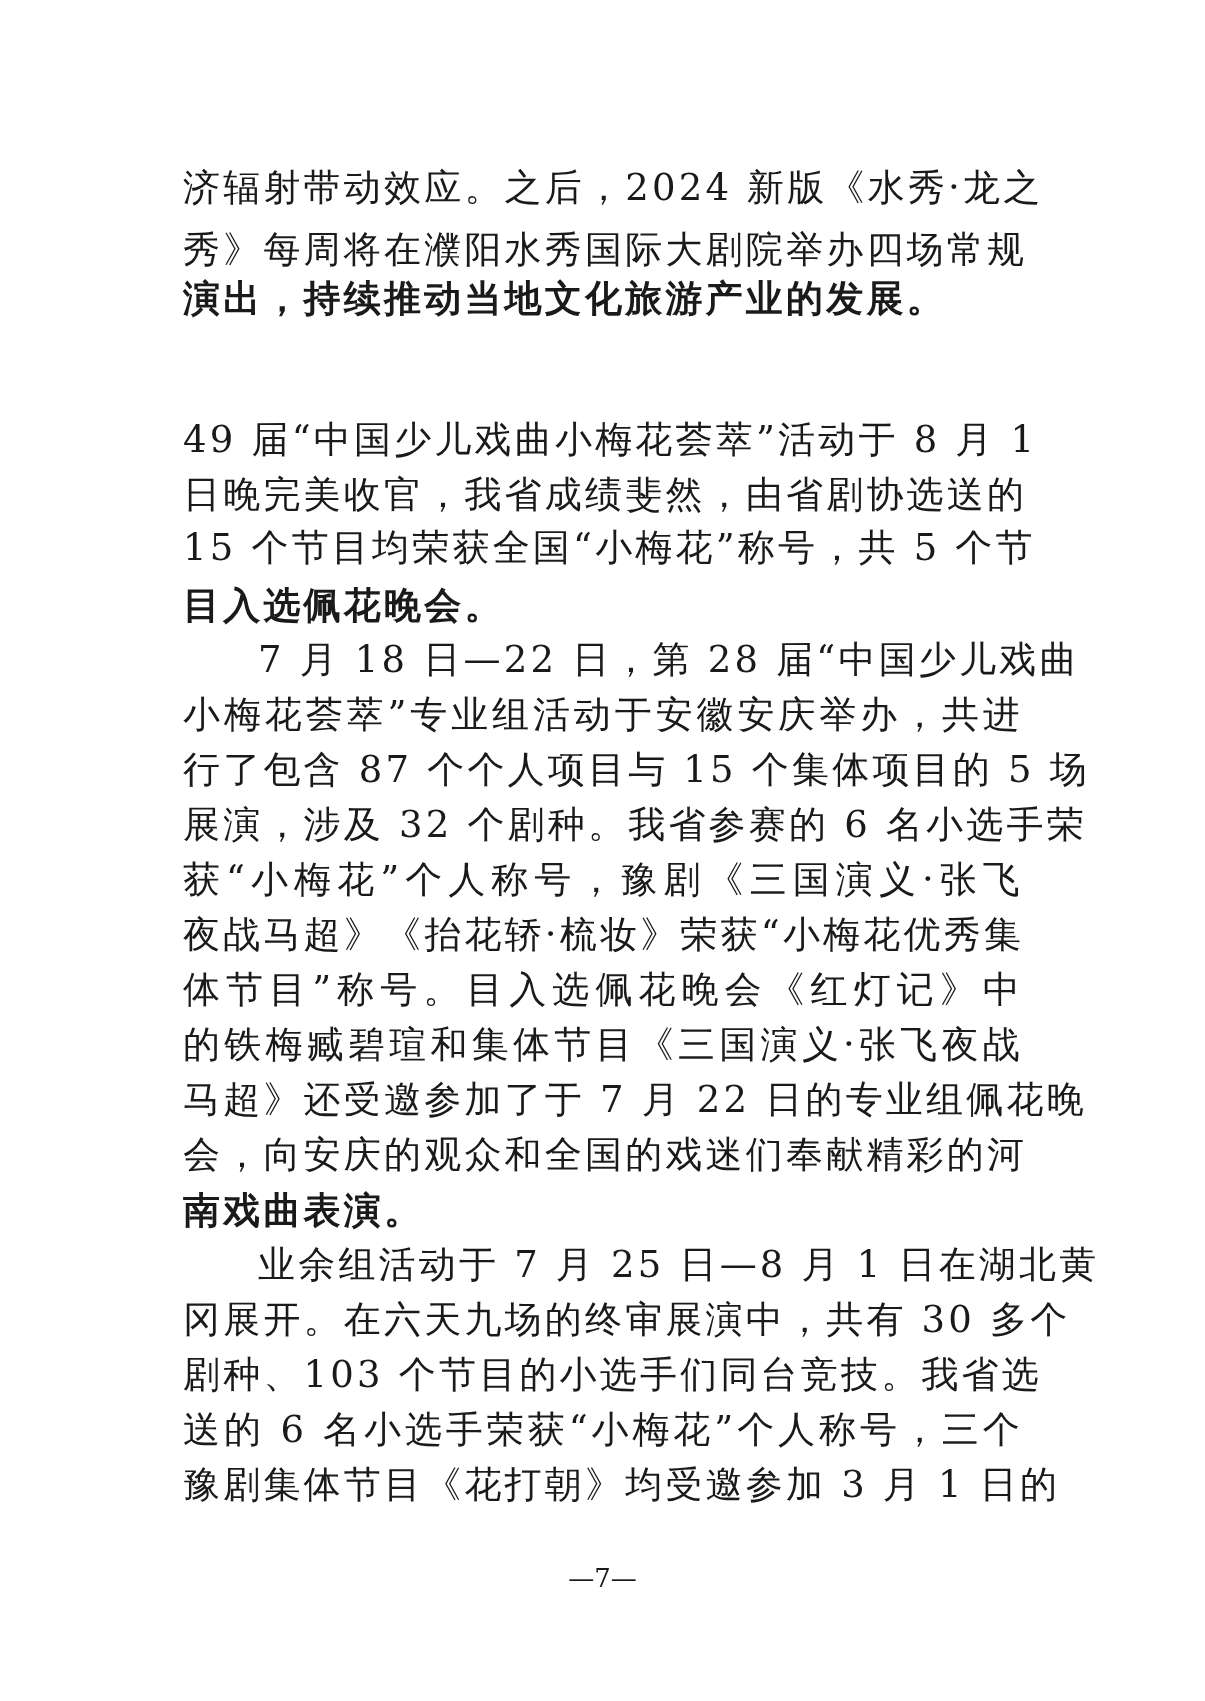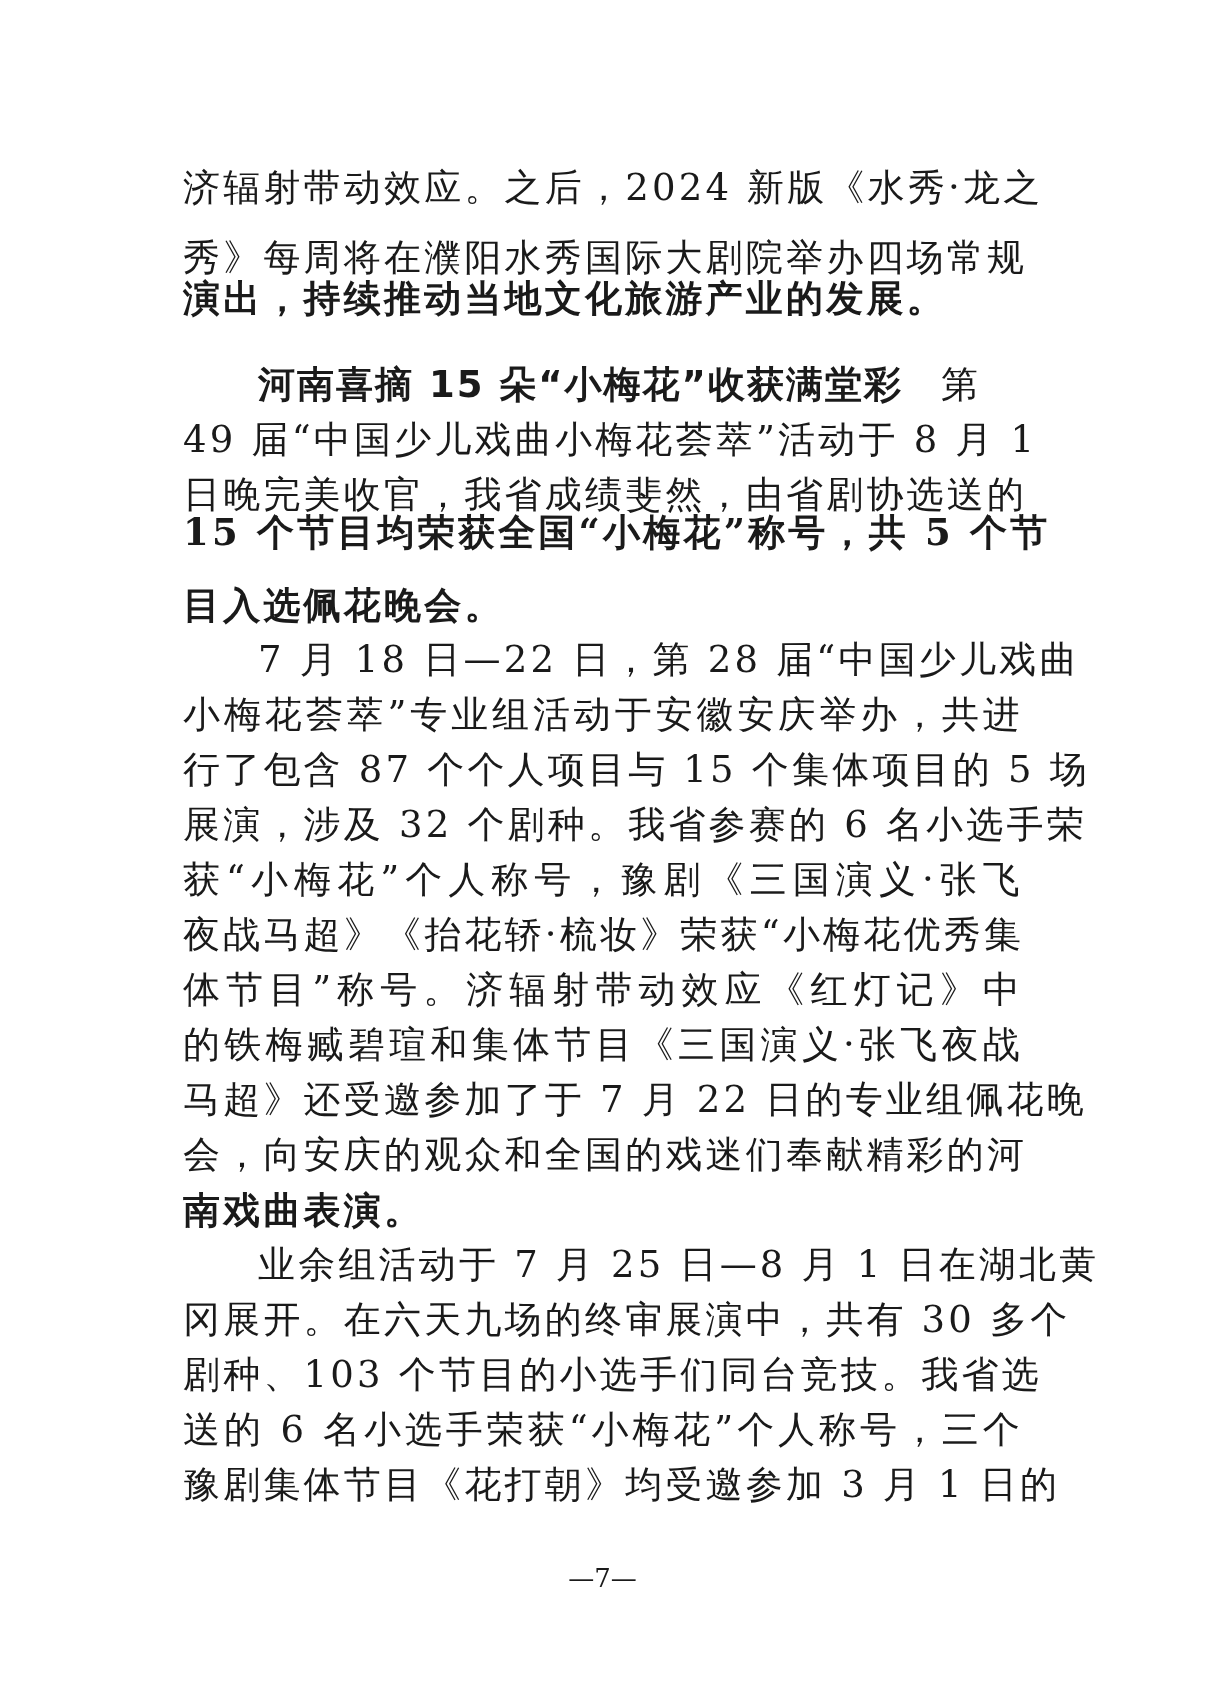--- a/index.html
+++ b/index.html
@@ -57,43 +57,40 @@
       color: #1a1a1a;
     }
   </style>
 </head>
 <body>
 
 <div class="page">
 
   <div>
     <div class="line" style="top:160px;">济辐射带动效应。之后，2024 新版《水秀·龙之</div>
-    <div class="line" style="top:232px;font-family:Liberation Mono, monospace;">秀》每周将在濮阳水秀国际大剧院举办四场常规</div>
+    <div class="line" style="top:222px;">秀》每周将在濮阳水秀国际大剧院举办四场常规</div>
     <div class="line last" style="top:270px;">演出，持续推动当地文化旅游产业的发展。</div>
   </div>
 
-  <div class="line indent" style="top:357px; text-align-last:left; letter-spacing:0;">
-    <span class="headline">河南喜摘 15 朵“小梅花”收获满堂彩</span><span style="display:inline-block; width:38px;"></span><span>第</span>
-  </div>
 
   <div>
     <div class="line" style="top:412px;">49 届“中国少儿戏曲小梅花荟萃”活动于 8 月 1</div>
     <div class="line" style="top:467px;">日晚完美收官，我省成绩斐然，由省剧协选送的</div>
-    <div class="line" style="top:504px;font-weight:bold;">15 个节目均荣获全国“小梅花”称号，共 5 个节</div>
+    <div class="line" style="top:520px;">15 个节目均荣获全国“小梅花”称号，共 5 个节</div>
     <div class="line last" style="top:577px;">目入选佩花晚会。</div>
   </div>
 
   <div>
     <div class="line indent" style="top:632px;">7 月 18 日—22 日，第 28 届“中国少儿戏曲</div>
     <div class="line" style="top:687px;">小梅花荟萃”专业组活动于安徽安庆举办，共进</div>
     <div class="line" style="top:742px;">行了包含 87 个个人项目与 15 个集体项目的 5 场</div>
     <div class="line" style="top:797px;">展演，涉及 32 个剧种。我省参赛的 6 名小选手荣</div>
     <div class="line" style="top:852px;">获“小梅花”个人称号，豫剧《三国演义·张飞</div>
     <div class="line" style="top:907px;">夜战马超》《抬花轿·梳妆》荣获“小梅花优秀集</div>
-    <div class="line" style="top:962px;">体节目”称号。济辐射带动效应《红灯记》中</div>
+    <div class="line" style="top:962px;">体节目”称号。目入选佩花晚会《红灯记》中</div>
     <div class="line" style="top:1017px;">的铁梅臧碧瑄和集体节目《三国演义·张飞夜战</div>
     <div class="line" style="top:1072px;">马超》还受邀参加了于 7 月 22 日的专业组佩花晚</div>
     <div class="line" style="top:1127px;">会，向安庆的观众和全国的戏迷们奉献精彩的河</div>
     <div class="line last" style="top:1182px;">南戏曲表演。</div>
   </div>
 
   <div>
     <div class="line indent" style="top:1237px;">业余组活动于 7 月 25 日—8 月 1 日在湖北黄</div>
     <div class="line" style="top:1292px;">冈展开。在六天九场的终审展演中，共有 30 多个</div>
     <div class="line" style="top:1347px;">剧种、103 个节目的小选手们同台竞技。我省选</div>

